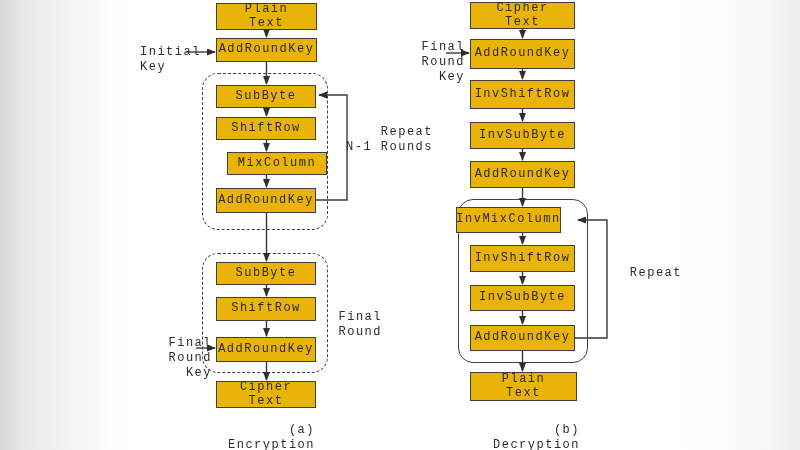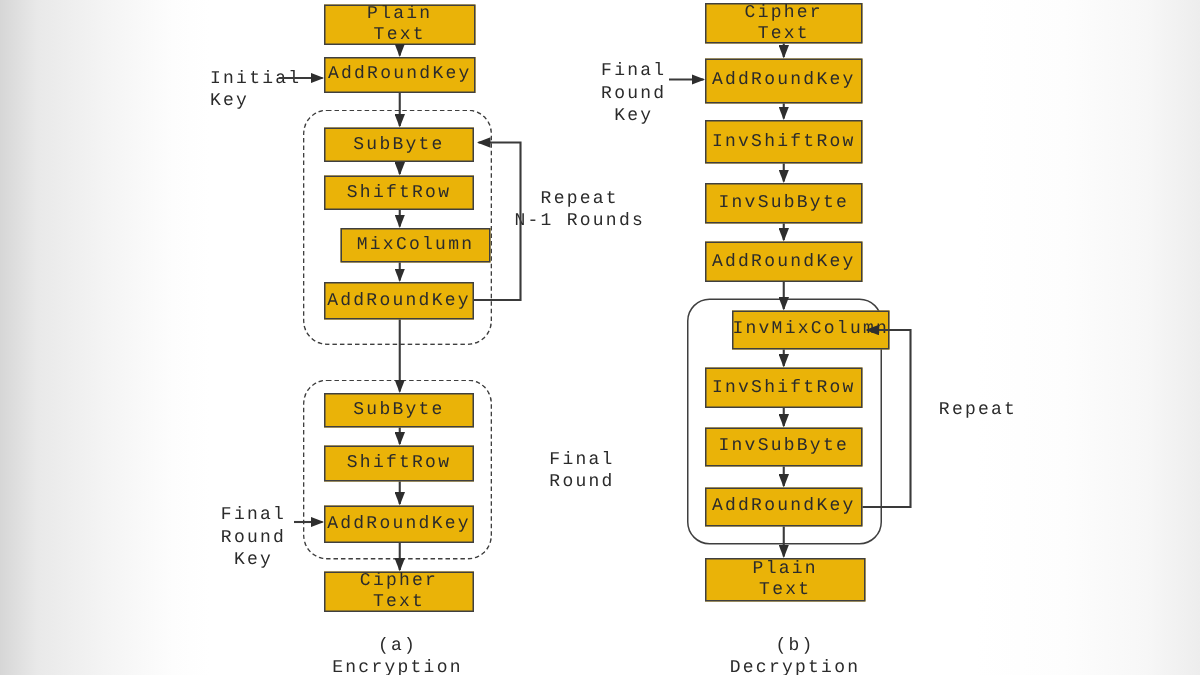--- a/index.html
+++ b/index.html
@@ -39,21 +39,21 @@
   .group-solid{
     position:absolute;
     border:1.5px solid #3f3f3f;
     border-radius:15px;
     box-sizing:border-box;
     background:transparent;
   }
   .lbl{
     position:absolute;
     font-size:12px;letter-spacing:1.5px;line-height:1.25;
-    text-align:center;white-space:pre-line;
+    text-align:right;white-space:pre-line;
   }
   svg.arrows{position:absolute;left:0;top:0;pointer-events:none;}
 </style>
 </head>
 <body>
 
 <div id="stage">
   <div class="edge-left"></div>
   <div class="edge-right"></div>
 
@@ -73,21 +73,21 @@
 
   <div class="lbl" style="left:340px;top:125px;width:93px;">Repeat
 N-1 Rounds</div>
 
   <div class="group-dashed" style="left:202px;top:253px;width:126px;height:120px;"></div>
 
   <div class="box" style="left:216px;top:262px;width:100px;height:23px;">SubByte</div>
   <div class="box" style="left:216px;top:297px;width:100px;height:24px;">ShiftRow</div>
   <div class="box" style="left:216px;top:337px;width:100px;height:25px;">AddRoundKey</div>
 
-  <div class="lbl" style="left:330px;top:299px;width:52px;margin-left:32px;">Final
+  <div class="lbl" style="left:330px;top:310px;width:52px;">Final
 Round</div>
 
   <div class="lbl" style="left:126px;top:336px;width:86px;">Final Round
 Key</div>
 
   <div class="box" style="left:216px;top:381px;width:100px;height:27px;">Cipher
 Text</div>
 
   <div class="lbl" style="left:215px;top:423px;width:100px;">(a)
 Encryption</div>
@@ -98,21 +98,21 @@
   <div class="lbl" style="left:380px;top:40px;width:85px;">Final Round
 Key</div>
 
   <div class="box" style="left:470px;top:39px;width:105px;height:30px;">AddRoundKey</div>
   <div class="box" style="left:470px;top:80px;width:105px;height:29px;">InvShiftRow</div>
   <div class="box" style="left:470px;top:122px;width:105px;height:27px;">InvSubByte</div>
   <div class="box" style="left:470px;top:161px;width:105px;height:27px;">AddRoundKey</div>
 
   <div class="group-solid" style="left:458px;top:199px;width:130px;height:164px;"></div>
 
-  <div class="box" style="left:488px;top:207px;width:105px;height:26px;">InvMixColumn</div>
+  <div class="box" style="left:456px;top:207px;width:105px;height:26px;">InvMixColumn</div>
   <div class="box" style="left:470px;top:245px;width:105px;height:27px;">InvShiftRow</div>
   <div class="box" style="left:470px;top:285px;width:105px;height:26px;">InvSubByte</div>
   <div class="box" style="left:470px;top:325px;width:105px;height:26px;">AddRoundKey</div>
 
   <div class="lbl" style="left:622px;top:266px;width:60px;">Repeat</div>
 
   <div class="box" style="left:470px;top:372px;width:107px;height:29px;">Plain
 Text</div>
 
   <div class="lbl" style="left:480px;top:423px;width:100px;">(b)

